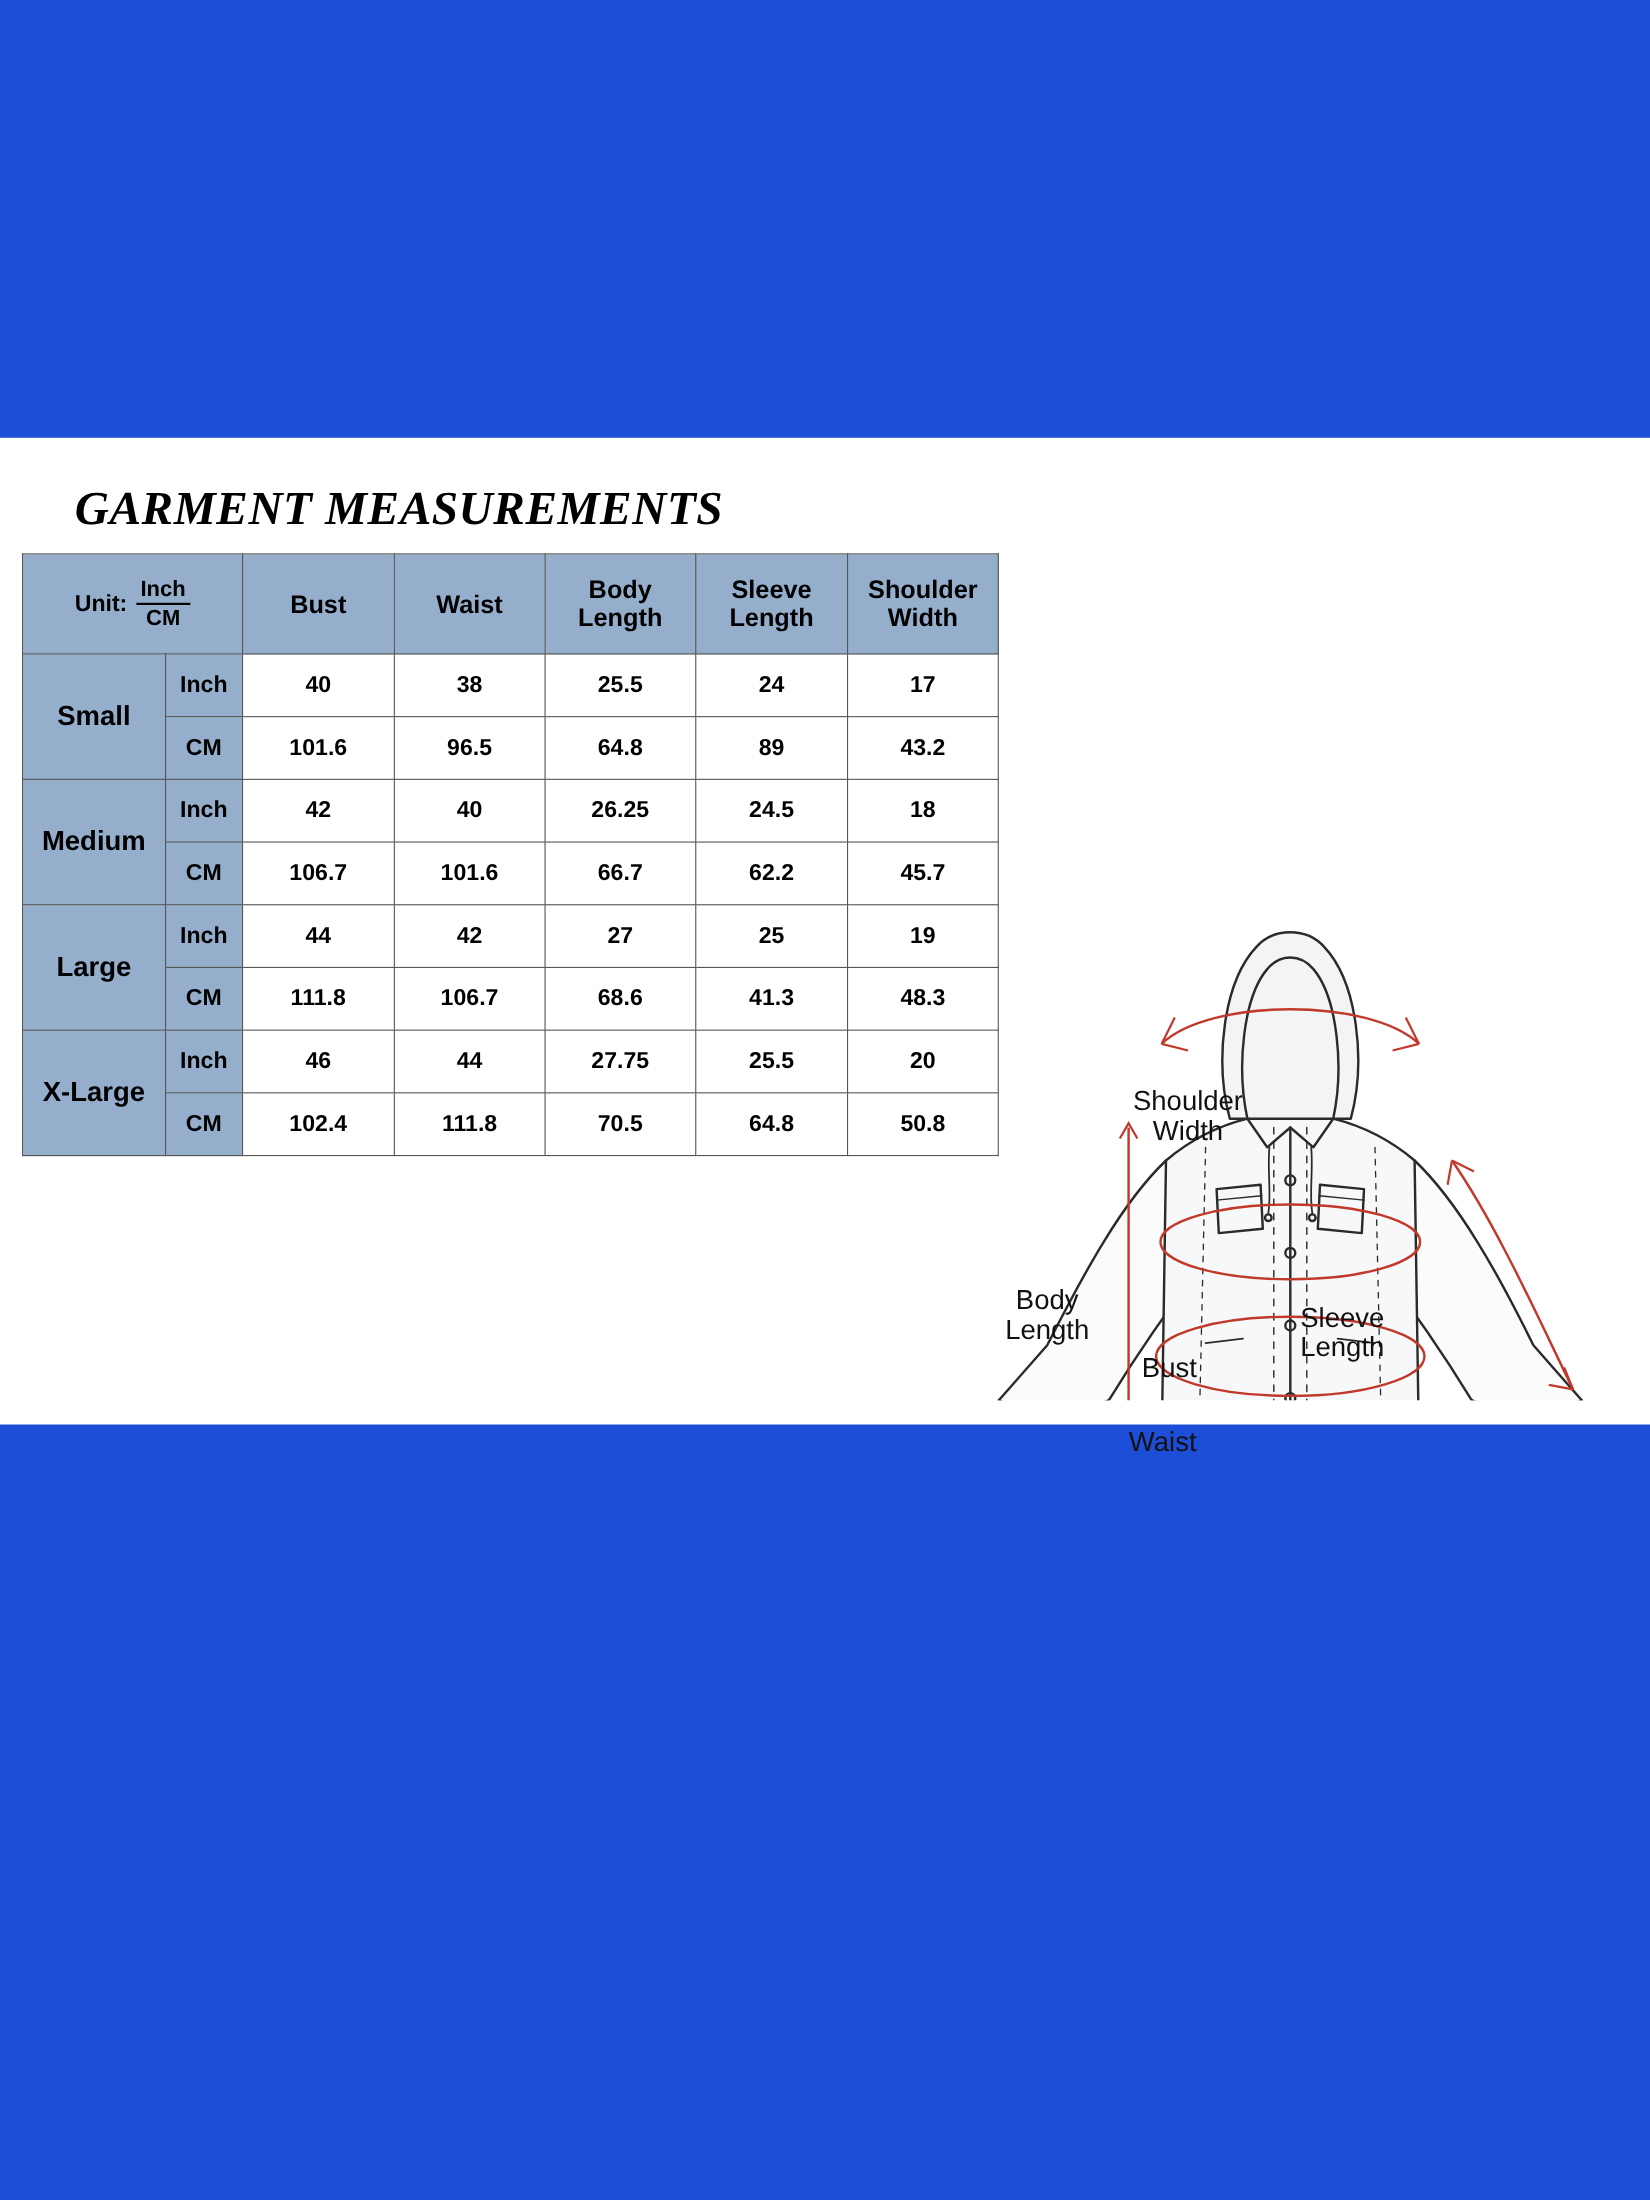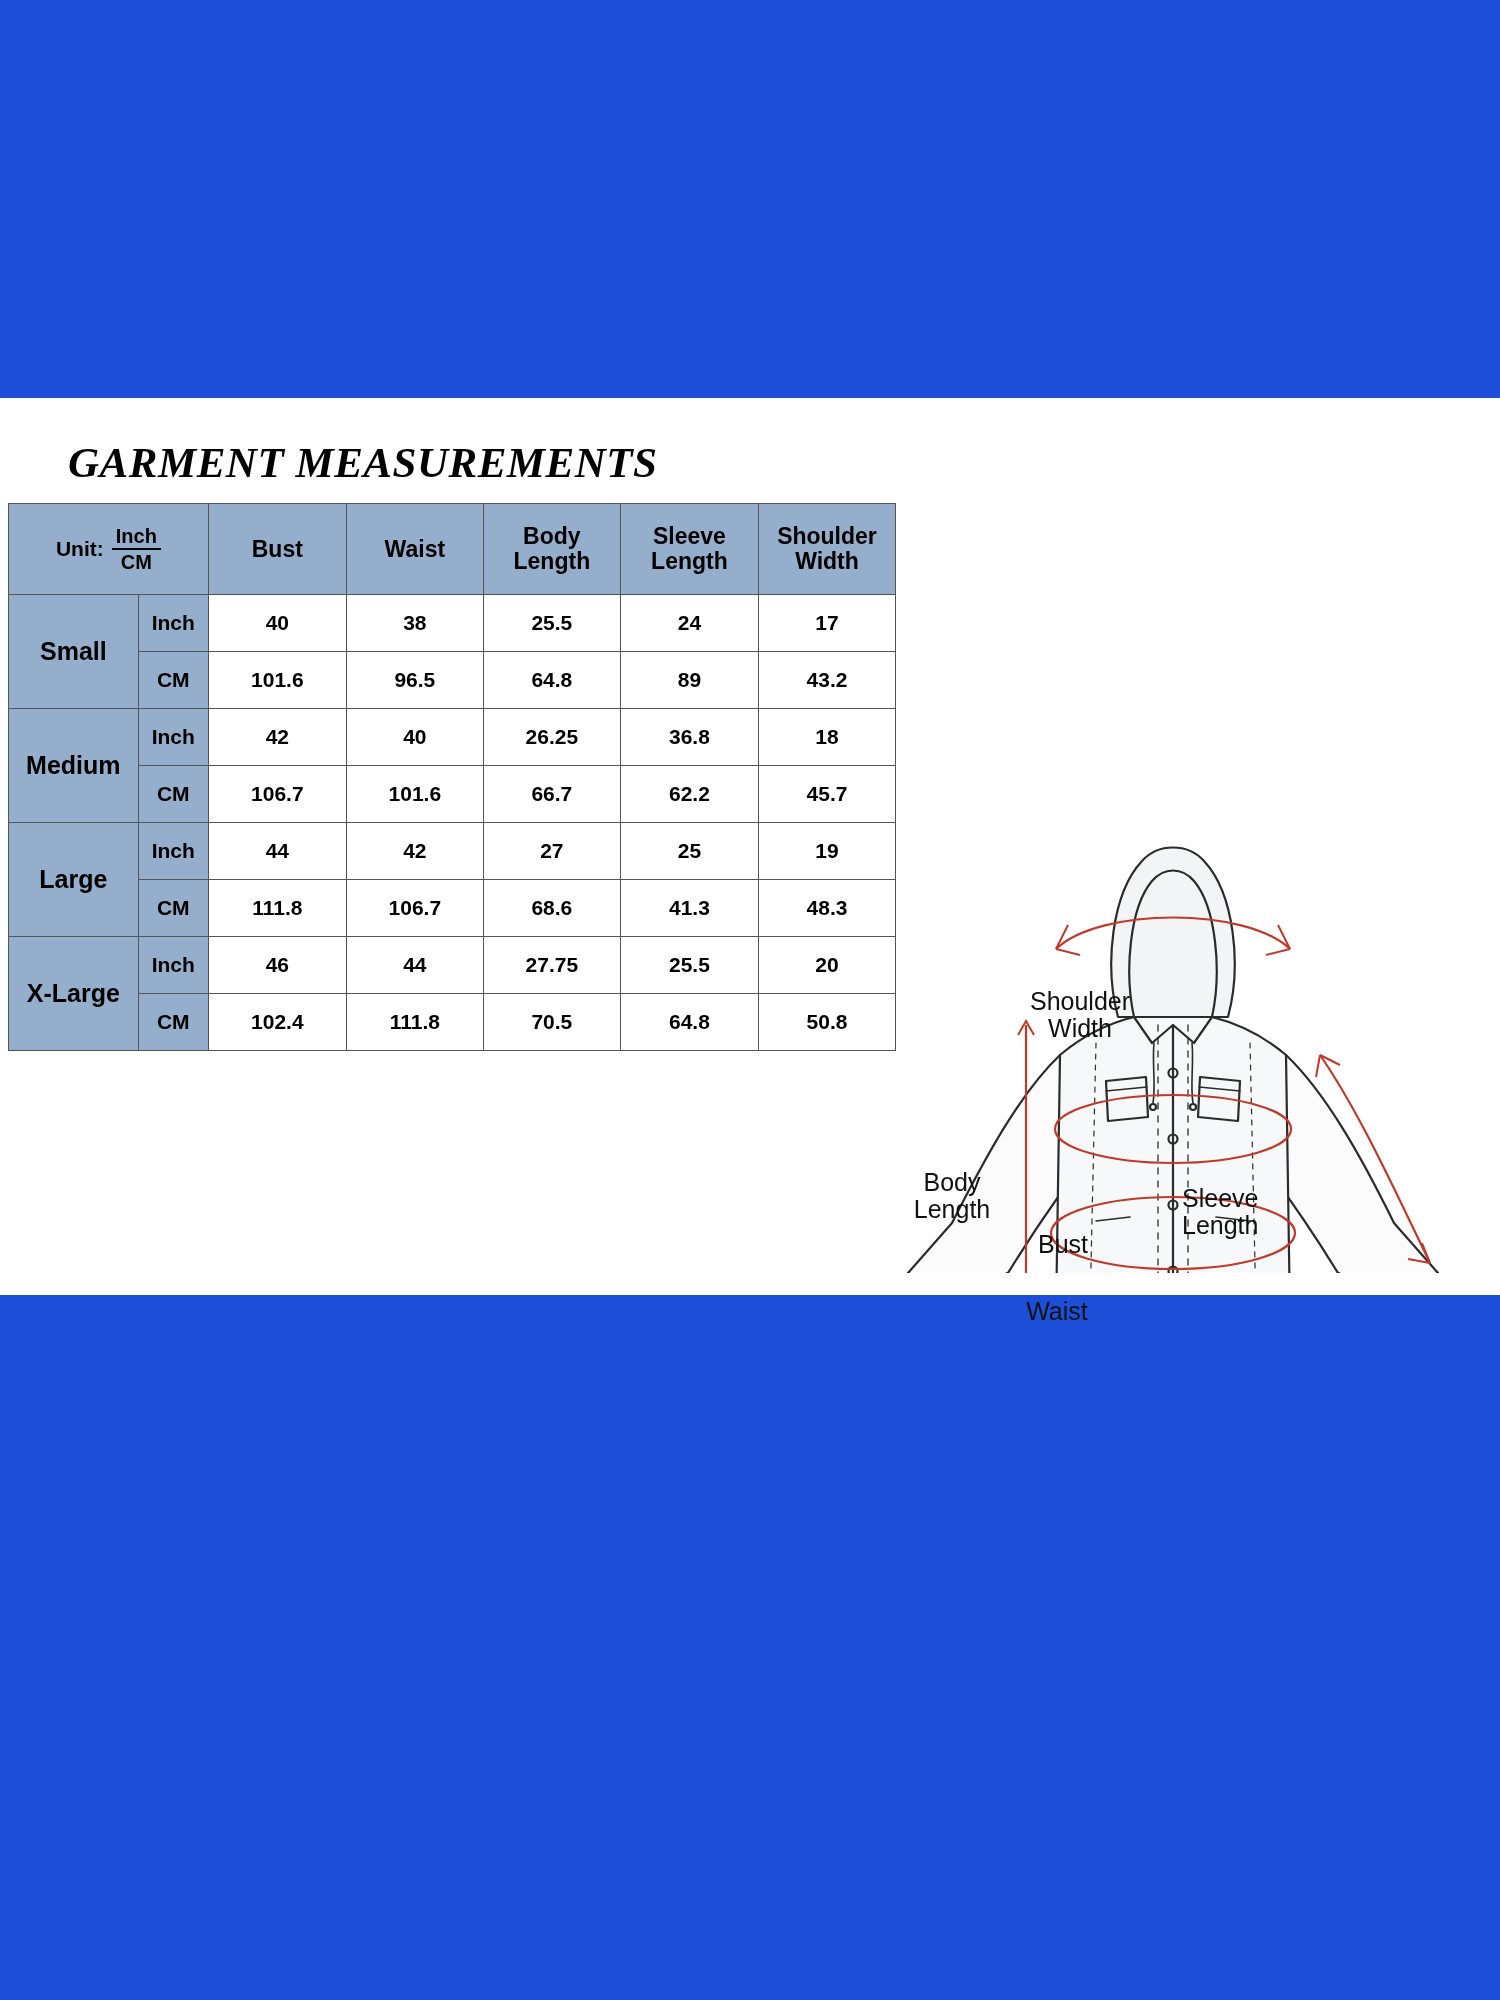--- a/index.html
+++ b/index.html
@@ -31,21 +31,21 @@
     font-style: italic;
     font-weight: bold;
     font-size: 43px;
     letter-spacing: 0.5px;
     color: #000000;
     white-space: nowrap;
   }
   
   #table-wrap {
     position: absolute;
-    left: 8px;
+    left: 20px;
     top: 105px;
     width: 888px;
   }
   table.sizechart {
     border-collapse: collapse;
     width: 888px;
     table-layout: fixed;
   }
   table.sizechart td, table.sizechart th {
     border: 1px solid #555555;
@@ -205,21 +205,21 @@
             <td class="val-cell">89</td>
             <td class="val-cell">43.2</td>
           </tr>
 
           <tr>
             <td class="size-cell" rowspan="2">Medium</td>
             <td class="unitlabel-cell">Inch</td>
             <td class="val-cell">42</td>
             <td class="val-cell">40</td>
             <td class="val-cell">26.25</td>
-            <td class="val-cell">36.8</td>
+            <td class="val-cell">24.5</td>
             <td class="val-cell">18</td>
           </tr>
           <tr>
             <td class="unitlabel-cell">CM</td>
             <td class="val-cell">106.7</td>
             <td class="val-cell">101.6</td>
             <td class="val-cell">66.7</td>
             <td class="val-cell">62.2</td>
             <td class="val-cell">45.7</td>
           </tr>

